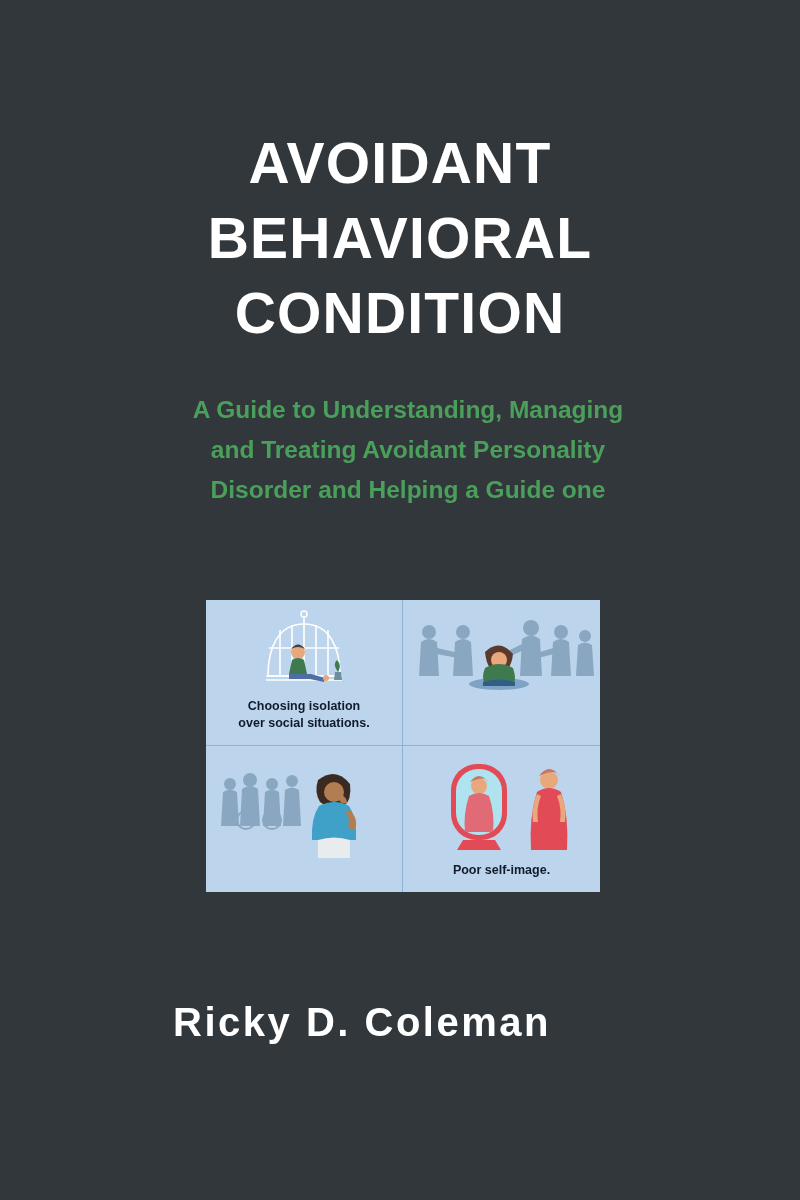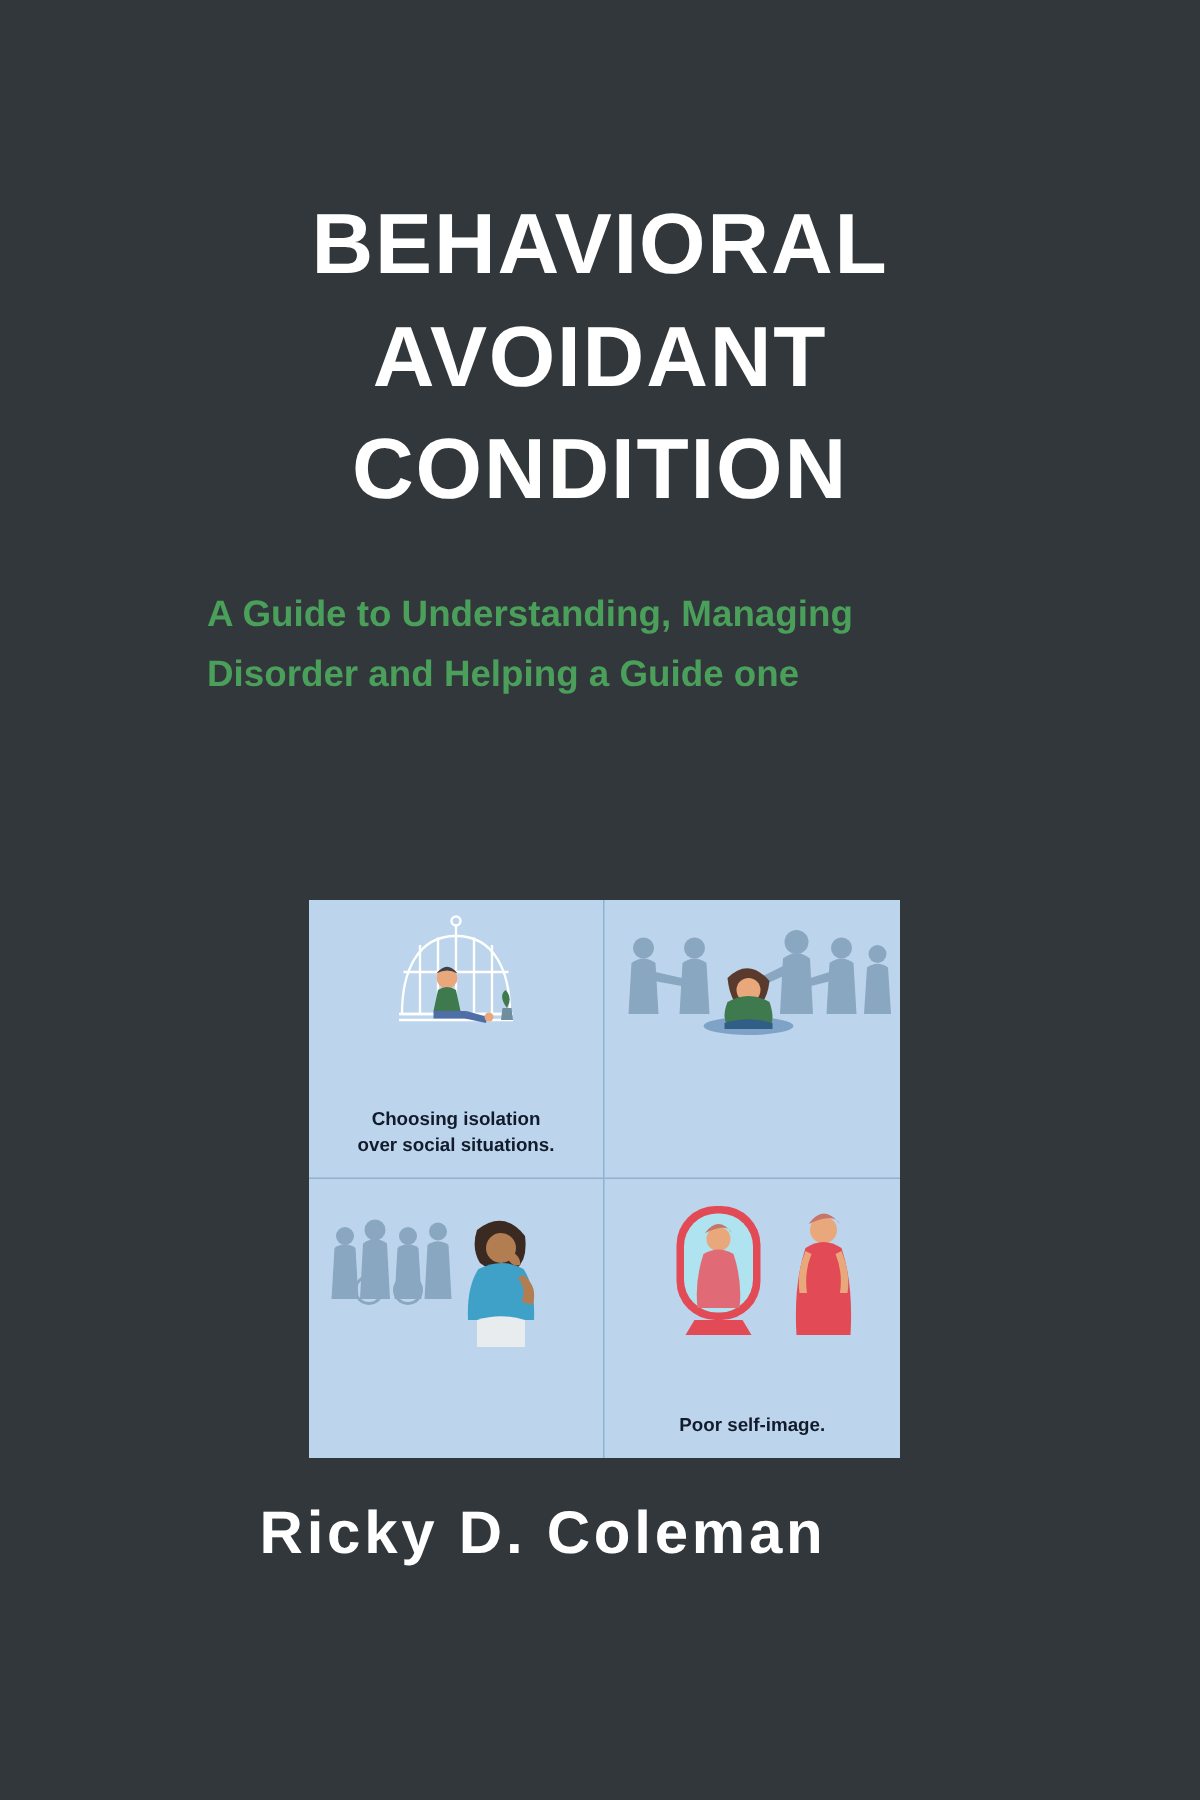--- a/index.html
+++ b/index.html
@@ -29,35 +29,36 @@
     color: #ffffff;
     font-size: 57px;
     font-weight: bold;
     letter-spacing: 1.2px;
     line-height: 1.32;
     text-transform: uppercase;
   }
   .subtitle-block {
     position: absolute;
     top: 390px;
-    left: 138px;
+    left: 158px;
     width: 500px;
+    text-align: center;
   }
   .subtitle-line {
     color: #4aa05a;
     font-size: 24.5px;
     font-weight: bold;
     line-height: 1.63;
   }
   .art-frame {
     position: absolute;
     top: 600px;
     left: 206px;
     width: 394px;
-    height: 372px;
+    height: 292px;
     background: #bcd5ec;
     box-sizing: border-box;
     display: grid;
     grid-template-columns: 1fr 1fr;
     grid-template-rows: 1fr 1fr;
   }
   .quad {
     position: relative;
     box-sizing: border-box;
     overflow: hidden;
@@ -98,27 +99,28 @@
     letter-spacing: 2.5px;
   }
   svg { display: block; }
 </style>
 </head>
 <body>
 
 <div class="cover">
 
   <div class="title-block">
+    <div class="title-line">AVOIDANT</div>
     <div class="title-line">BEHAVIORAL</div>
-    <div class="title-line">AVOIDANT</div>
     <div class="title-line">CONDITION</div>
   </div>
 
   <div class="subtitle-block">
     <div class="subtitle-line">A Guide to Understanding, Managing</div>
+    <div class="subtitle-line">and Treating Avoidant Personality</div>
     <div class="subtitle-line">Disorder and Helping a Guide one</div>
   </div>
 
   <div class="art-frame">
 
     <div class="quad q-tl">
       <div class="scene">
         <svg width="196" height="108" viewBox="0 0 196 108">
 
           <g stroke="#ffffff" stroke-width="1.6" fill="none">

